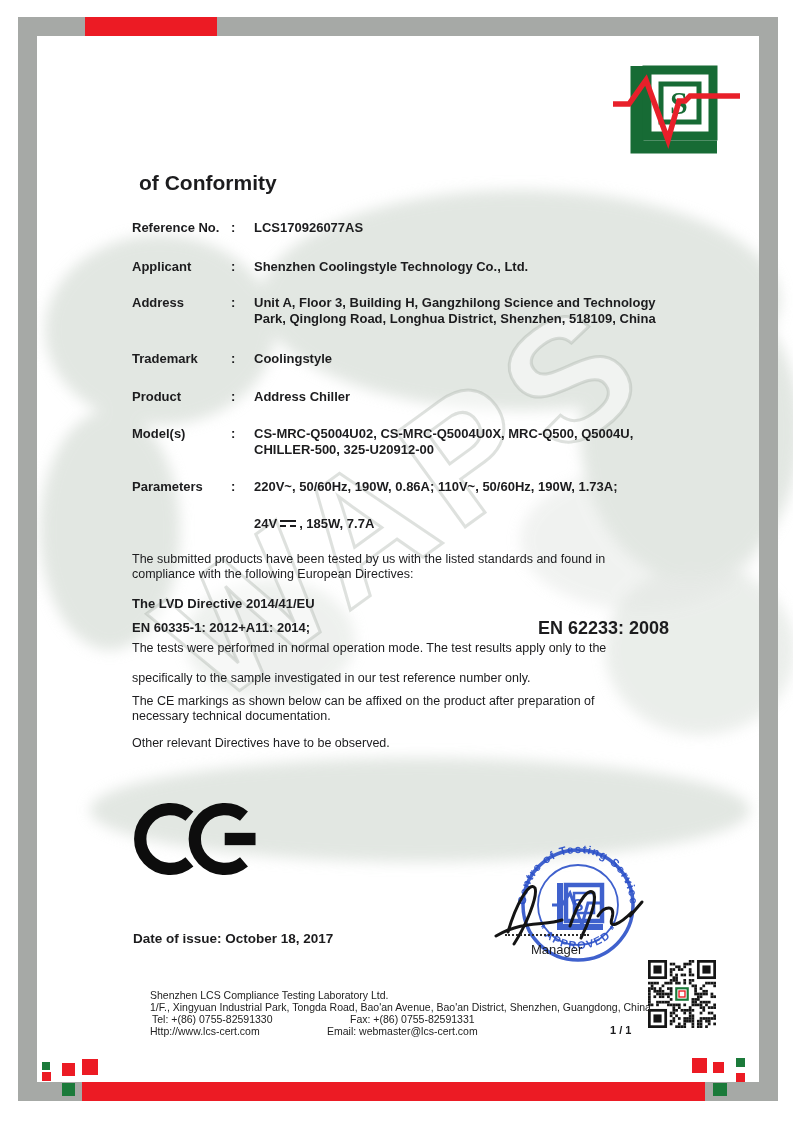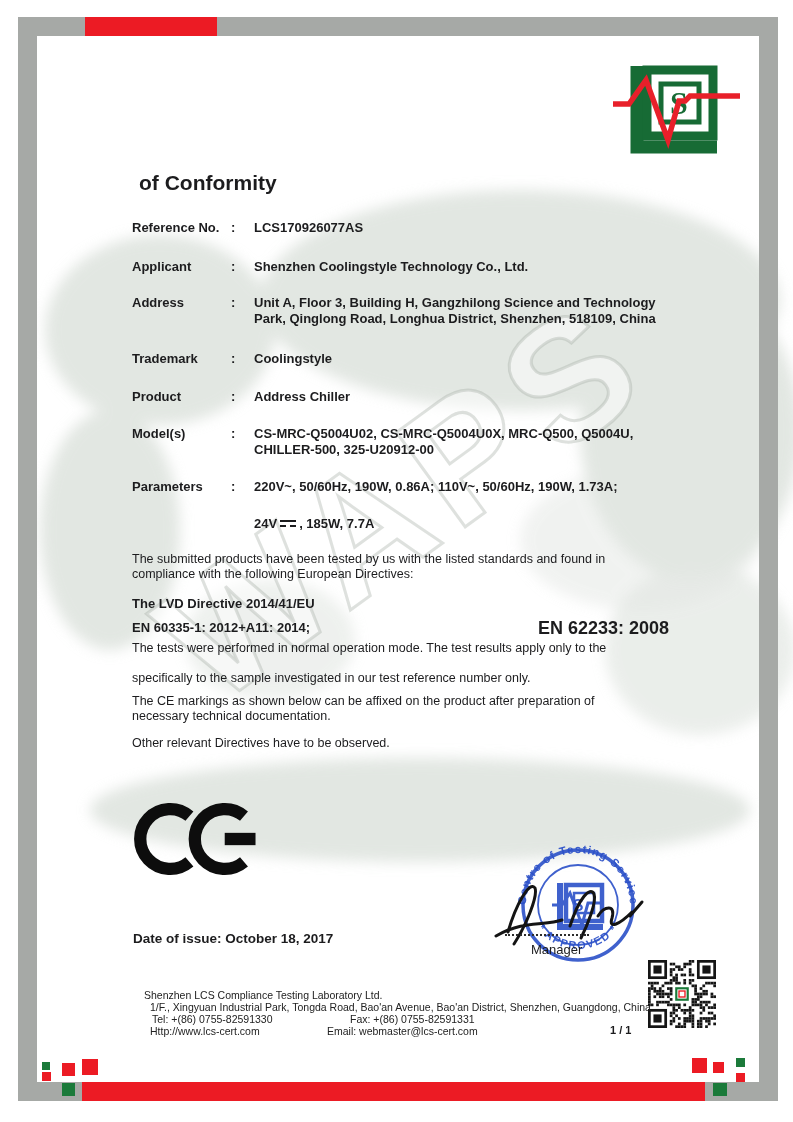--- a/index.html
+++ b/index.html
@@ -396,21 +396,21 @@
         <rect x="20" y="2" width="3" height="3" fill="#151515"></rect>
         <rect x="0" y="18" width="7" height="7" fill="#151515"></rect>
         <rect x="1" y="19" width="5" height="5" fill="#ffffff"></rect>
         <rect x="2" y="20" width="3" height="3" fill="#151515"></rect>
         <rect x="9.5" y="9.5" width="6" height="6" fill="#ffffff"></rect>
         <rect x="10.4" y="10.4" width="4.2" height="4.2" fill="none" stroke="#1b7a3a" stroke-width="0.8"></rect>
         <rect x="11.4" y="11.4" width="2.2" height="2.2" fill="none" stroke="#ec1b24" stroke-width="0.5"></rect>
       </svg>
   </div>
 
-  <div class="foot" style="left:144px;top:989px">Shenzhen LCS Compliance Testing Laboratory Ltd.</div>
+  <div class="foot" style="left:150px;top:989px">Shenzhen LCS Compliance Testing Laboratory Ltd.</div>
   <div class="foot" style="left:150px;top:1001px">1/F., Xingyuan Industrial Park, Tongda Road, Bao'an Avenue, Bao'an District, Shenzhen, Guangdong, China</div>
   <div class="foot" style="left:152px;top:1013px">Tel: +(86) 0755-82591330</div>
   <div class="foot" style="left:350px;top:1013px">Fax: +(86) 0755-82591331</div>
   <div class="foot" style="left:150px;top:1025px">Http://www.lcs-cert.com</div>
   <div class="foot" style="left:327px;top:1025px">Email: webmaster@lcs-cert.com</div>
   <div class="pageno">1 / 1</div>
 
 </div>
 
 </body></html>

